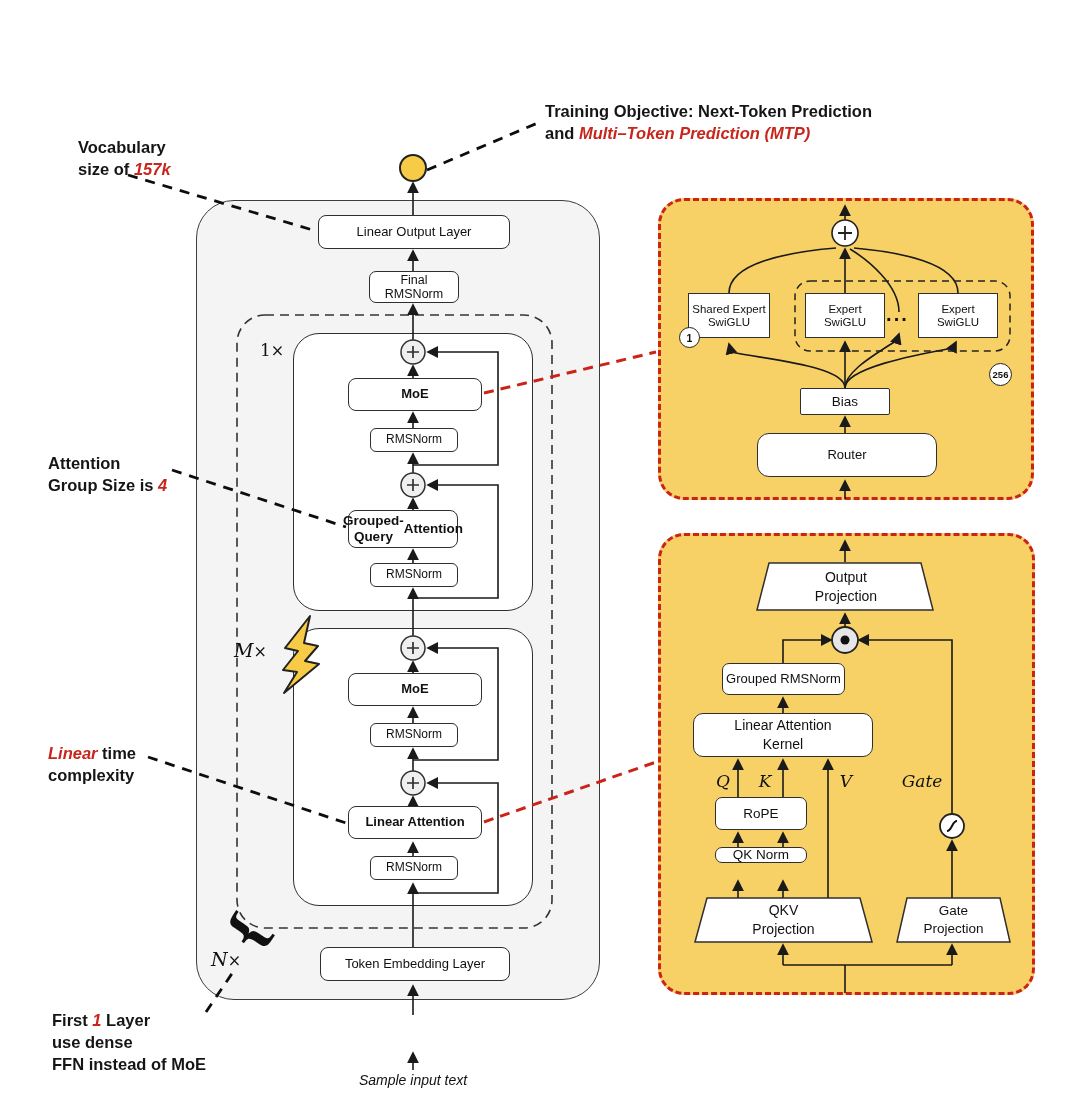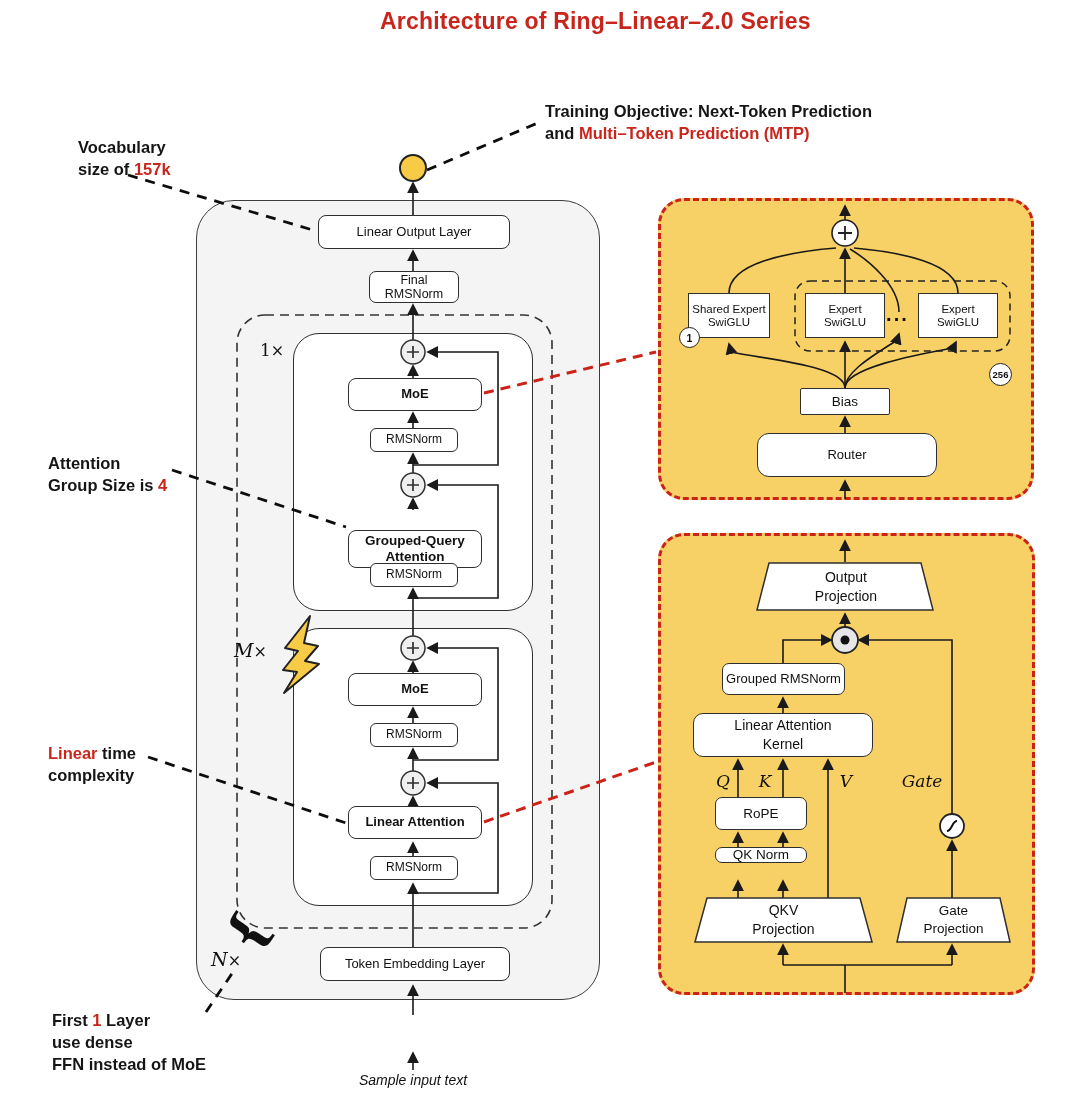--- a/index.html
+++ b/index.html
@@ -4,21 +4,21 @@
 <style>
   html,body{margin:0;padding:0;background:#fff;}
   *{box-sizing:border-box;}
   .stage{position:relative;width:1080px;height:1095px;background:#ffffff;overflow:hidden;
          font-family:"Liberation Sans",sans-serif;color:#111;}
   .bg{position:absolute;z-index:0;}
   svg.overlay{position:absolute;left:0;top:0;z-index:1;pointer-events:none;}
   .txt{position:absolute;z-index:2;}
   .title{font-size:23px;font-weight:bold;color:#C8261C;letter-spacing:.2px;}
   .anno{font-size:16.5px;font-weight:bold;line-height:22px;color:#151515;}
-  .red{color:#C8261C;}
+  .red{color:#C8261C;font-style:italic;}
   .box{position:absolute;z-index:2;background:#fff;border:1.4px solid #2f2f2f;border-radius:7px;
        display:flex;align-items:center;justify-content:center;text-align:center;
        font-size:13px;color:#111;line-height:1.15;}
   .box.bold{font-weight:bold;}
   .box.sq{border-radius:0;}
   .box.r8{border-radius:8px;}
   .box.r12{border-radius:12px;}
   .trap-label{position:absolute;z-index:2;display:flex;align-items:center;justify-content:center;
        text-align:center;line-height:19px;font-size:14px;color:#111;}
   .container{background:#F4F4F4;border:1.5px solid #3c3c3c;border-radius:38px;}
@@ -161,21 +161,20 @@
 
     <g stroke="#0d0d0d" stroke-width="2.8" stroke-dasharray="10 8">
       <path d="M427,170 L540,122"></path>
       <path d="M128,175 L316,231"></path>
       <path d="M172,470 L346,527"></path>
       <path d="M148,757 L346,823"></path>
       <path d="M206,1012 L233,972"></path>
     </g>
   </svg>
 
-  <div class="txt title" style="left:380px;top:8px;">Architecture of Ring–Linear–2.0 Series</div>
 
   <div class="txt anno" style="left:545px;top:100px;">
     <div>Training Objective: Next-Token Prediction</div>
     <div>
       <span>and </span><span class="red">Multi–Token Prediction (MTP)</span>
     </div>
   </div>
 
   <div class="txt anno" style="left:78px;top:136px;">
     <div><span>Vocabulary</span></div>
@@ -206,21 +205,21 @@
   </div>
   <div class="mathlbl" style="left:211px;top:948px;font-size:19px;">
     <span>N</span><span class="times">×</span>
   </div>
 
   <div class="box r8" style="left:318px;top:215px;width:192px;height:34px;">Linear Output Layer</div>
   <div class="box" style="left:369px;top:271px;width:90px;height:32px;font-size:12.5px;">Final RMSNorm</div>
 
   <div class="box bold r8" style="left:348px;top:378px;width:134px;height:33px;">MoE</div>
   <div class="box" style="left:370px;top:428px;width:88px;height:24px;font-size:12px;border-radius:6px;">RMSNorm</div>
-  <div class="box bold r8" style="left:348px;top:510px;width:134px;height:38px;font-size:13.5px;line-height:16px;flex-direction:column;margin-top:20px;">
+  <div class="box bold r8" style="left:348px;top:510px;width:110px;height:38px;font-size:13.5px;line-height:16px;flex-direction:row;">
     <div>Grouped-Query</div>
     <div>Attention</div>
   </div>
   <div class="box" style="left:370px;top:563px;width:88px;height:24px;font-size:12px;border-radius:6px;">RMSNorm</div>
 
   <div class="box bold r8" style="left:348px;top:673px;width:134px;height:33px;">MoE</div>
   <div class="box" style="left:370px;top:723px;width:88px;height:24px;font-size:12px;border-radius:6px;">RMSNorm</div>
   <div class="box bold r8" style="left:348px;top:806px;width:134px;height:33px;">Linear Attention</div>
   <div class="box" style="left:370px;top:856px;width:88px;height:24px;font-size:12px;border-radius:6px;">RMSNorm</div>
 

